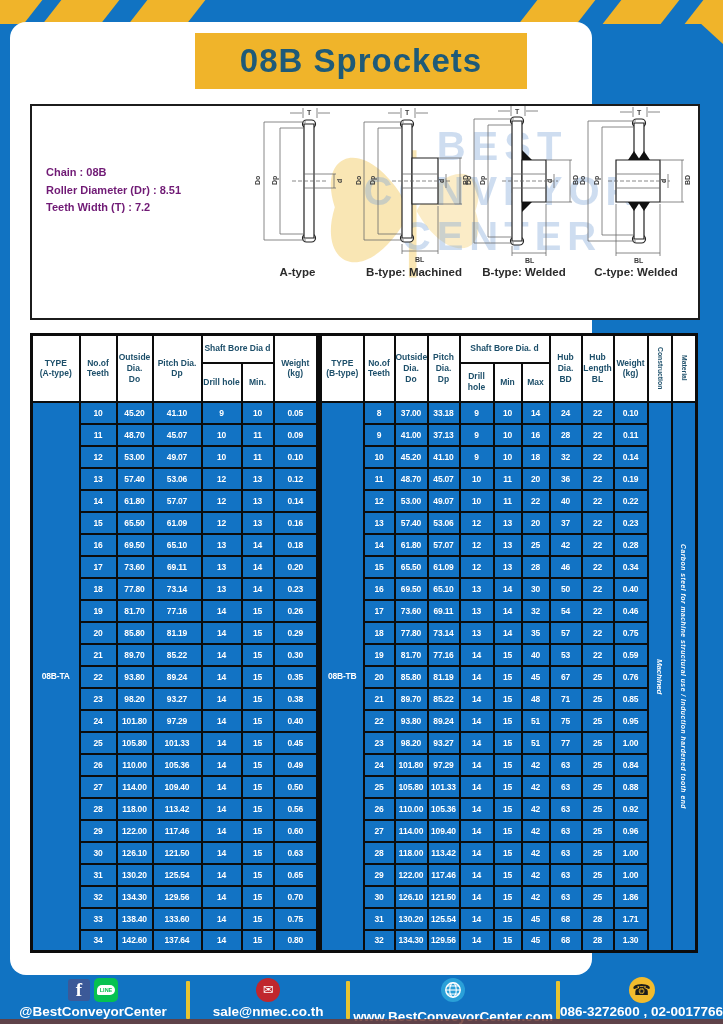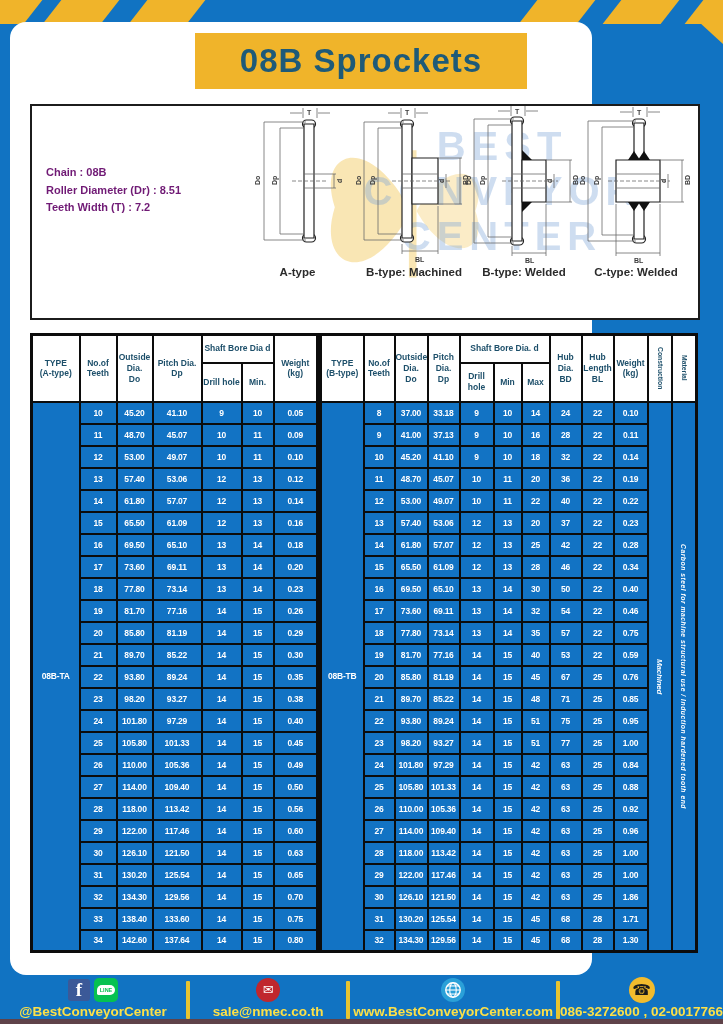--- a/index.html
+++ b/index.html
@@ -51,23 +51,23 @@
   td.vcell{position:relative;overflow:hidden;}
   td.vcell span{position:absolute;inset:0;display:flex;align-items:center;justify-content:center;
     writing-mode:vertical-rl;font-weight:bold;}
   td.vcell span.construction{font-size:8px;font-style:italic;}
   td.vcell span.material{font-size:6.8px;font-style:italic;letter-spacing:.5px;}
   .hline{display:block;}
   
   .footer{position:absolute;left:0;top:975px;width:723px;height:49px;background:#1173c2;display:flex;align-items:stretch;}
   .f-sec{display:flex;flex-direction:column;align-items:center;justify-content:flex-start;padding-top:2px;}
   .f-sec .icons{display:flex;gap:4px;align-items:center;height:26px;}
-  .f-label{color:#fde047;font-weight:bold;font-size:13.5px;white-space:nowrap;margin-top:1px;}
+  .f-label{color:#ffffff;font-weight:bold;font-size:13.5px;white-space:nowrap;margin-top:1px;}
   .f-div{width:4px;height:38px;background:#e7c431;align-self:center;border-radius:1px;}
-  .s1{width:188px;} .s2{width:158px;} .s3{width:208px;} .s4{flex:1;}
+  .s1{width:188px;} .s2{width:158px;} .s3{width:208px;justify-content:space-between;} .s4{flex:1;}
   .icon-fb{width:22px;height:22px;background:#3b5998;border-radius:3px;color:#fff;font-weight:bold;
     font-family:"Liberation Serif",serif;font-size:19px;line-height:22px;text-align:center;}
   .icon-line{width:24px;height:24px;background:#06c151;border-radius:5px;display:flex;align-items:center;justify-content:center;}
   .icon-line .bubble{background:#fff;border-radius:7px 7px 7px 2px;padding:2px 3px;font-size:5.5px;font-weight:bold;color:#06c151;}
   .icon-mail{width:24px;height:24px;background:#c0272d;border-radius:50%;color:#fff;font-size:13px;line-height:24px;text-align:center;}
   .icon-globe{width:24px;height:24px;border-radius:50%;background:#2aa0d8;display:flex;align-items:center;justify-content:center;}
   .icon-phone{width:26px;height:26px;border-radius:50%;background:#f2bb2d;color:#1c1c1c;font-size:15px;line-height:26px;text-align:center;}
   .bottom-strip{position:absolute;left:0;bottom:0;width:723px;height:5px;background:#6d3a34;opacity:.85;}
 </style>
 </head>

